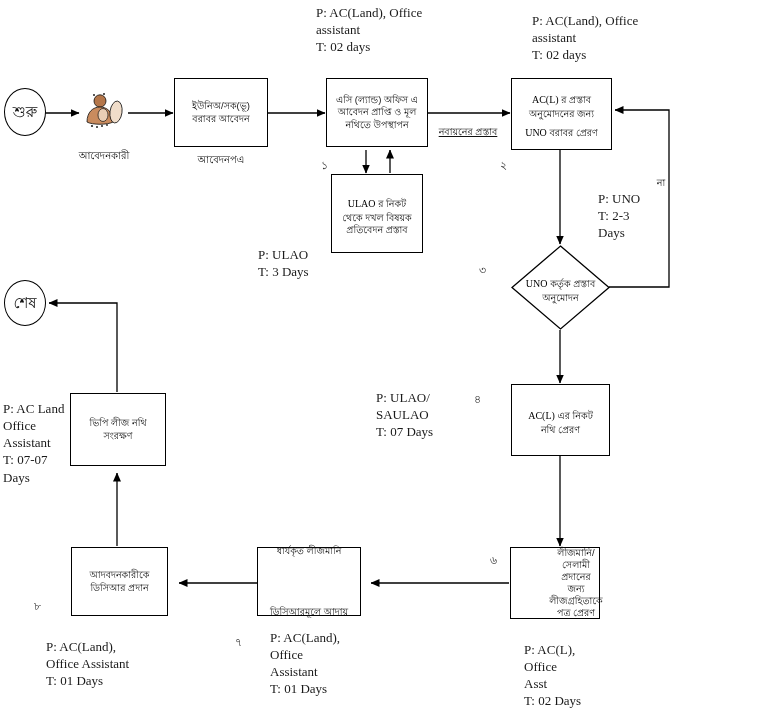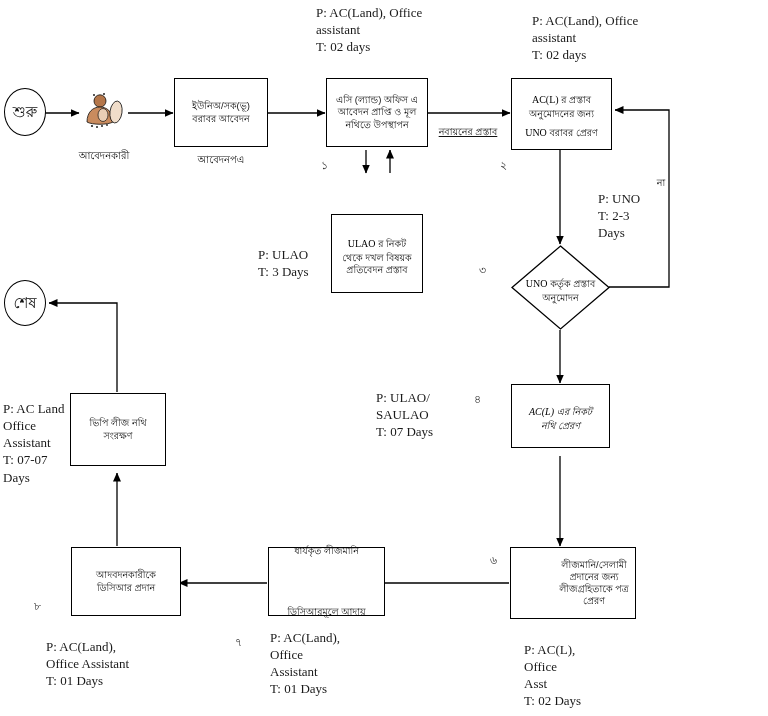--- a/index.html
+++ b/index.html
@@ -183,21 +183,21 @@
     <span class="bn">বরাবর আবেদন</span>
   </div>
   <div class="caption" style="left:173px; top:152px; width:96px;">আবেদনপএ</div>
 
   <div class="node pbox" style="left:326px; top:78px; width:102px; height:69px;">
     <span class="bn">এসি (ল্যান্ড) অফিস এ</span>
     <span class="bn">আবেদন প্রাপ্তি ও মূল</span>
     <span class="bn">নথিতে উপস্থাপন</span>
   </div>
 
-  <div class="node pbox" style="left:331px; top:174px; width:92px; height:79px;margin-top:40px;">
+  <div class="node pbox" style="left:331px; top:174px; width:92px; height:79px;">
     <div class="mix">
       <span class="line-en">ULAO</span><span class="bn"> র নিকট</span>
     </div>
     <span class="bn">থেকে দখল বিষয়ক</span>
     <span class="bn">প্রতিবেদন প্রস্তাব</span>
   </div>
 
   <div class="node pbox" style="left:511px; top:78px; width:101px; height:72px;">
     <div class="mix">
       <span class="line-en">AC(L)</span><span class="bn"> র প্রস্তাব</span>
@@ -213,39 +213,39 @@
       <polygon points="49.5,1 98,42.5 49.5,84 1,42.5" fill="#fff" stroke="#000" stroke-width="1.3"></polygon>
     </svg>
     <div class="diamond-label">
       <div class="mix">
         <span class="line-en">UNO</span><span class="bn"> কর্তৃক প্রস্তাব</span>
       </div>
       <span class="bn">অনুমোদন</span>
     </div>
   </div>
 
-  <div class="node pbox" style="left:511px; top:384px; width:99px; height:64px;font-style:italic;">
+  <div class="node pbox" style="left:511px; top:384px; width:99px; height:72px;">
     <div class="mix">
       <span class="line-en">AC(L)</span><span class="bn"> এর নিকট</span>
     </div>
     <span class="bn">নথি প্রেরণ</span>
   </div>
 
-  <div class="node pbox" style="left:510px; top:547px; width:126px; height:72px;padding-left:42px;">
+  <div class="node pbox" style="left:510px; top:547px; width:90px; height:72px;padding-left:42px;">
     <span class="bn">লীজমানি/সেলামী</span>
     <span class="bn">প্রদানের জন্য</span>
     <span class="bn">লীজগ্রহিতাকে পত্র প্রেরণ</span>
   </div>
 
-  <div class="node pbox" style="left:268px; top:547px; width:117px; height:69px;gap:48px;">
+  <div class="node pbox" style="left:257px; top:547px; width:104px; height:69px;gap:48px;">
     <span class="bn">ধার্যকৃত লীজমানি</span>
     <span class="bn">ডিসিআরমূলে আদায়</span>
   </div>
 
-  <div class="node pbox" style="left:71px; top:547px; width:110px; height:69px;">
+  <div class="node pbox" style="left:71px; top:547px; width:97px; height:69px;">
     <span class="bn">আদবদনকারীকে</span>
     <span class="bn">ডিসিআর প্রদান</span>
   </div>
 
   <div class="node pbox" style="left:70px; top:393px; width:96px; height:73px;">
     <span class="bn">ভিপি লীজ নথি</span>
     <span class="bn">সংরক্ষণ</span>
   </div>
 
   <div class="node ellipse" style="left:4px; top:280px; width:42px; height:46px;">

